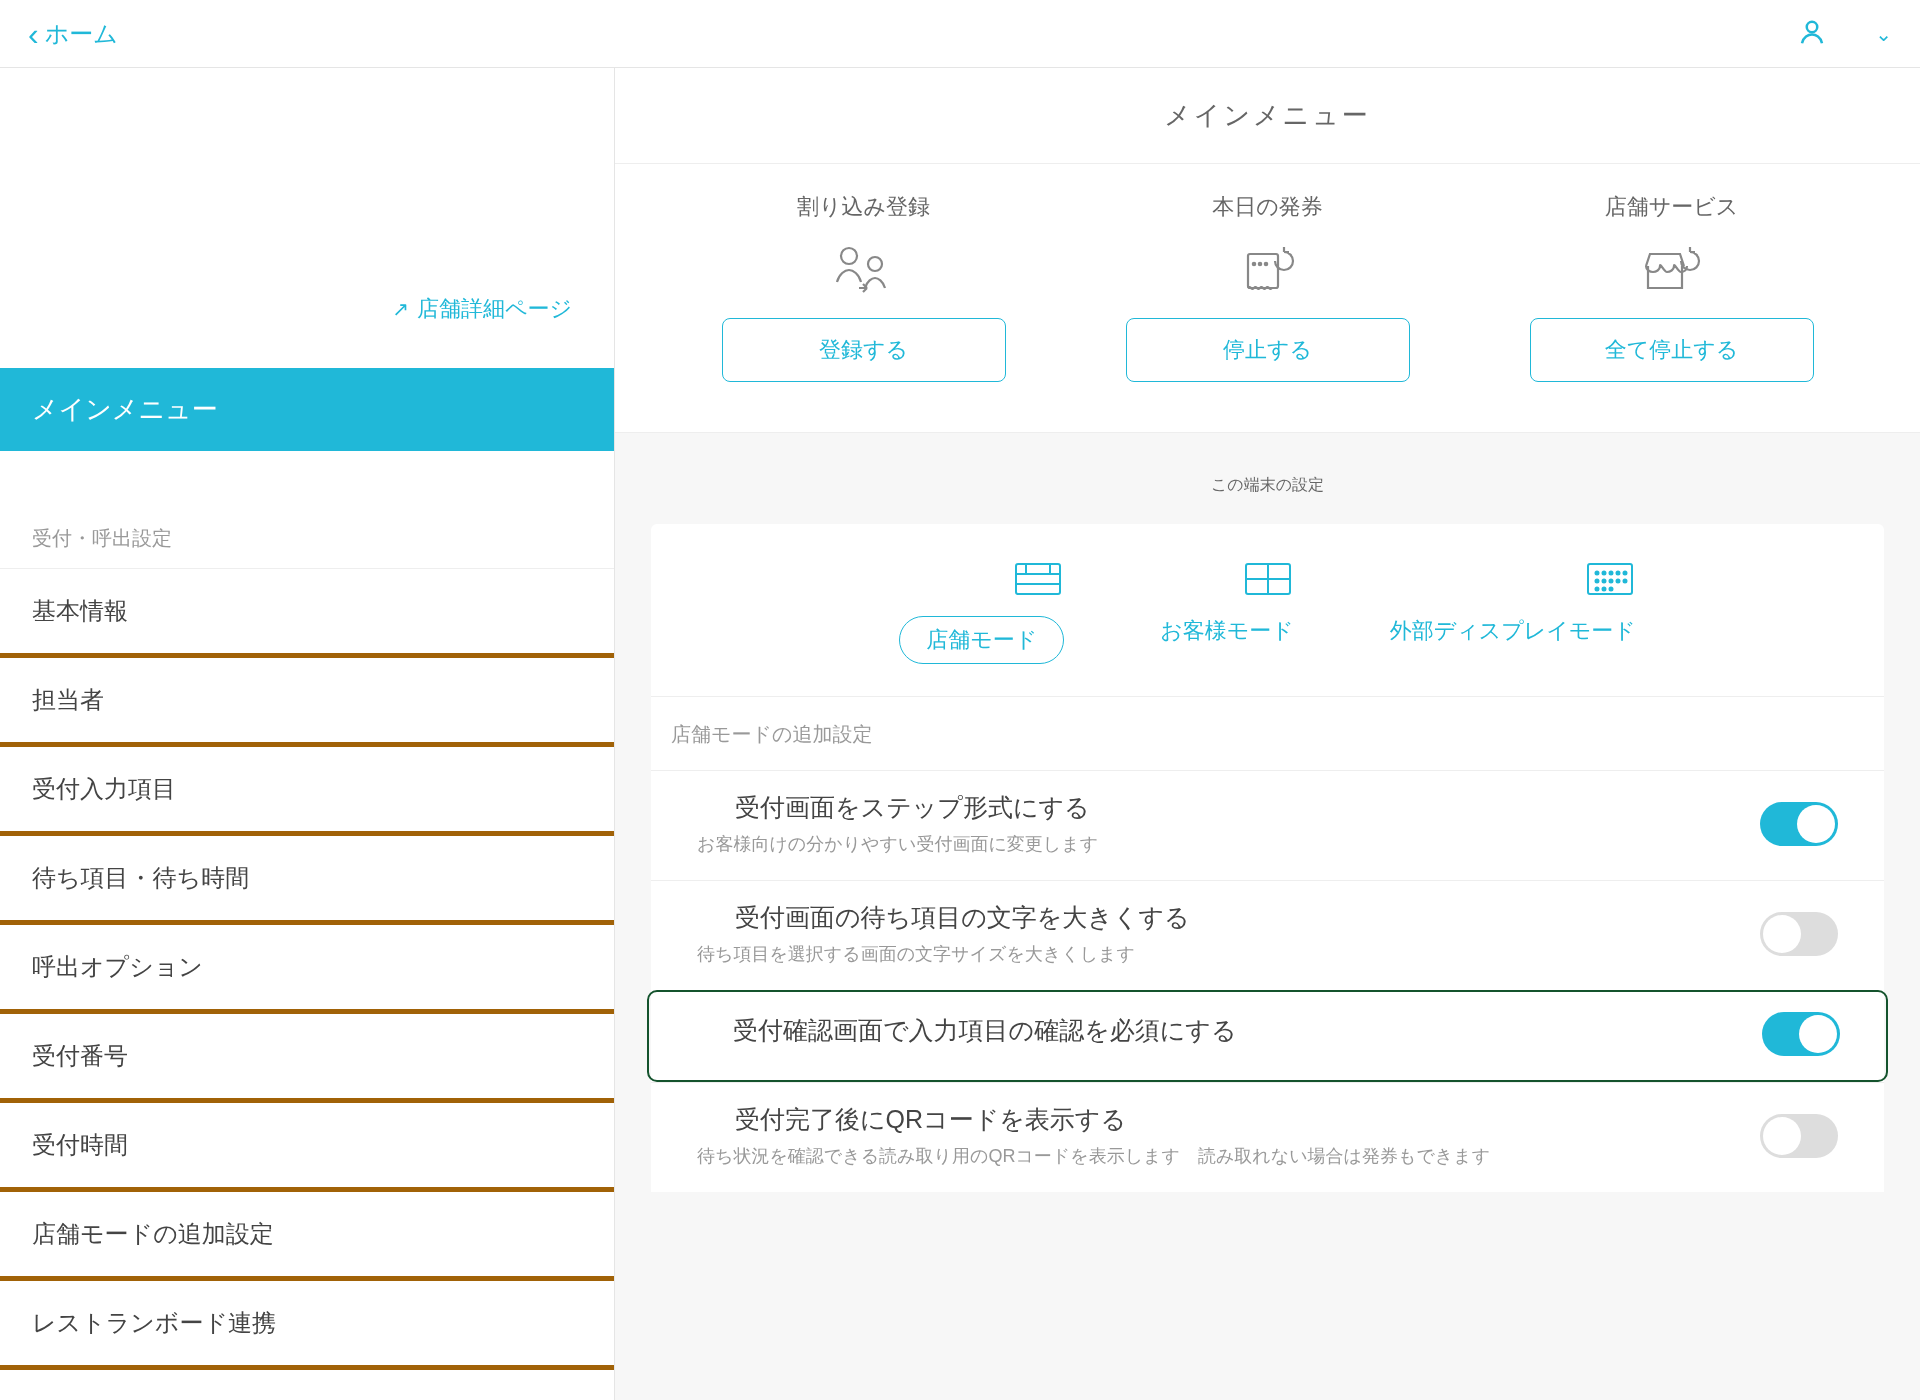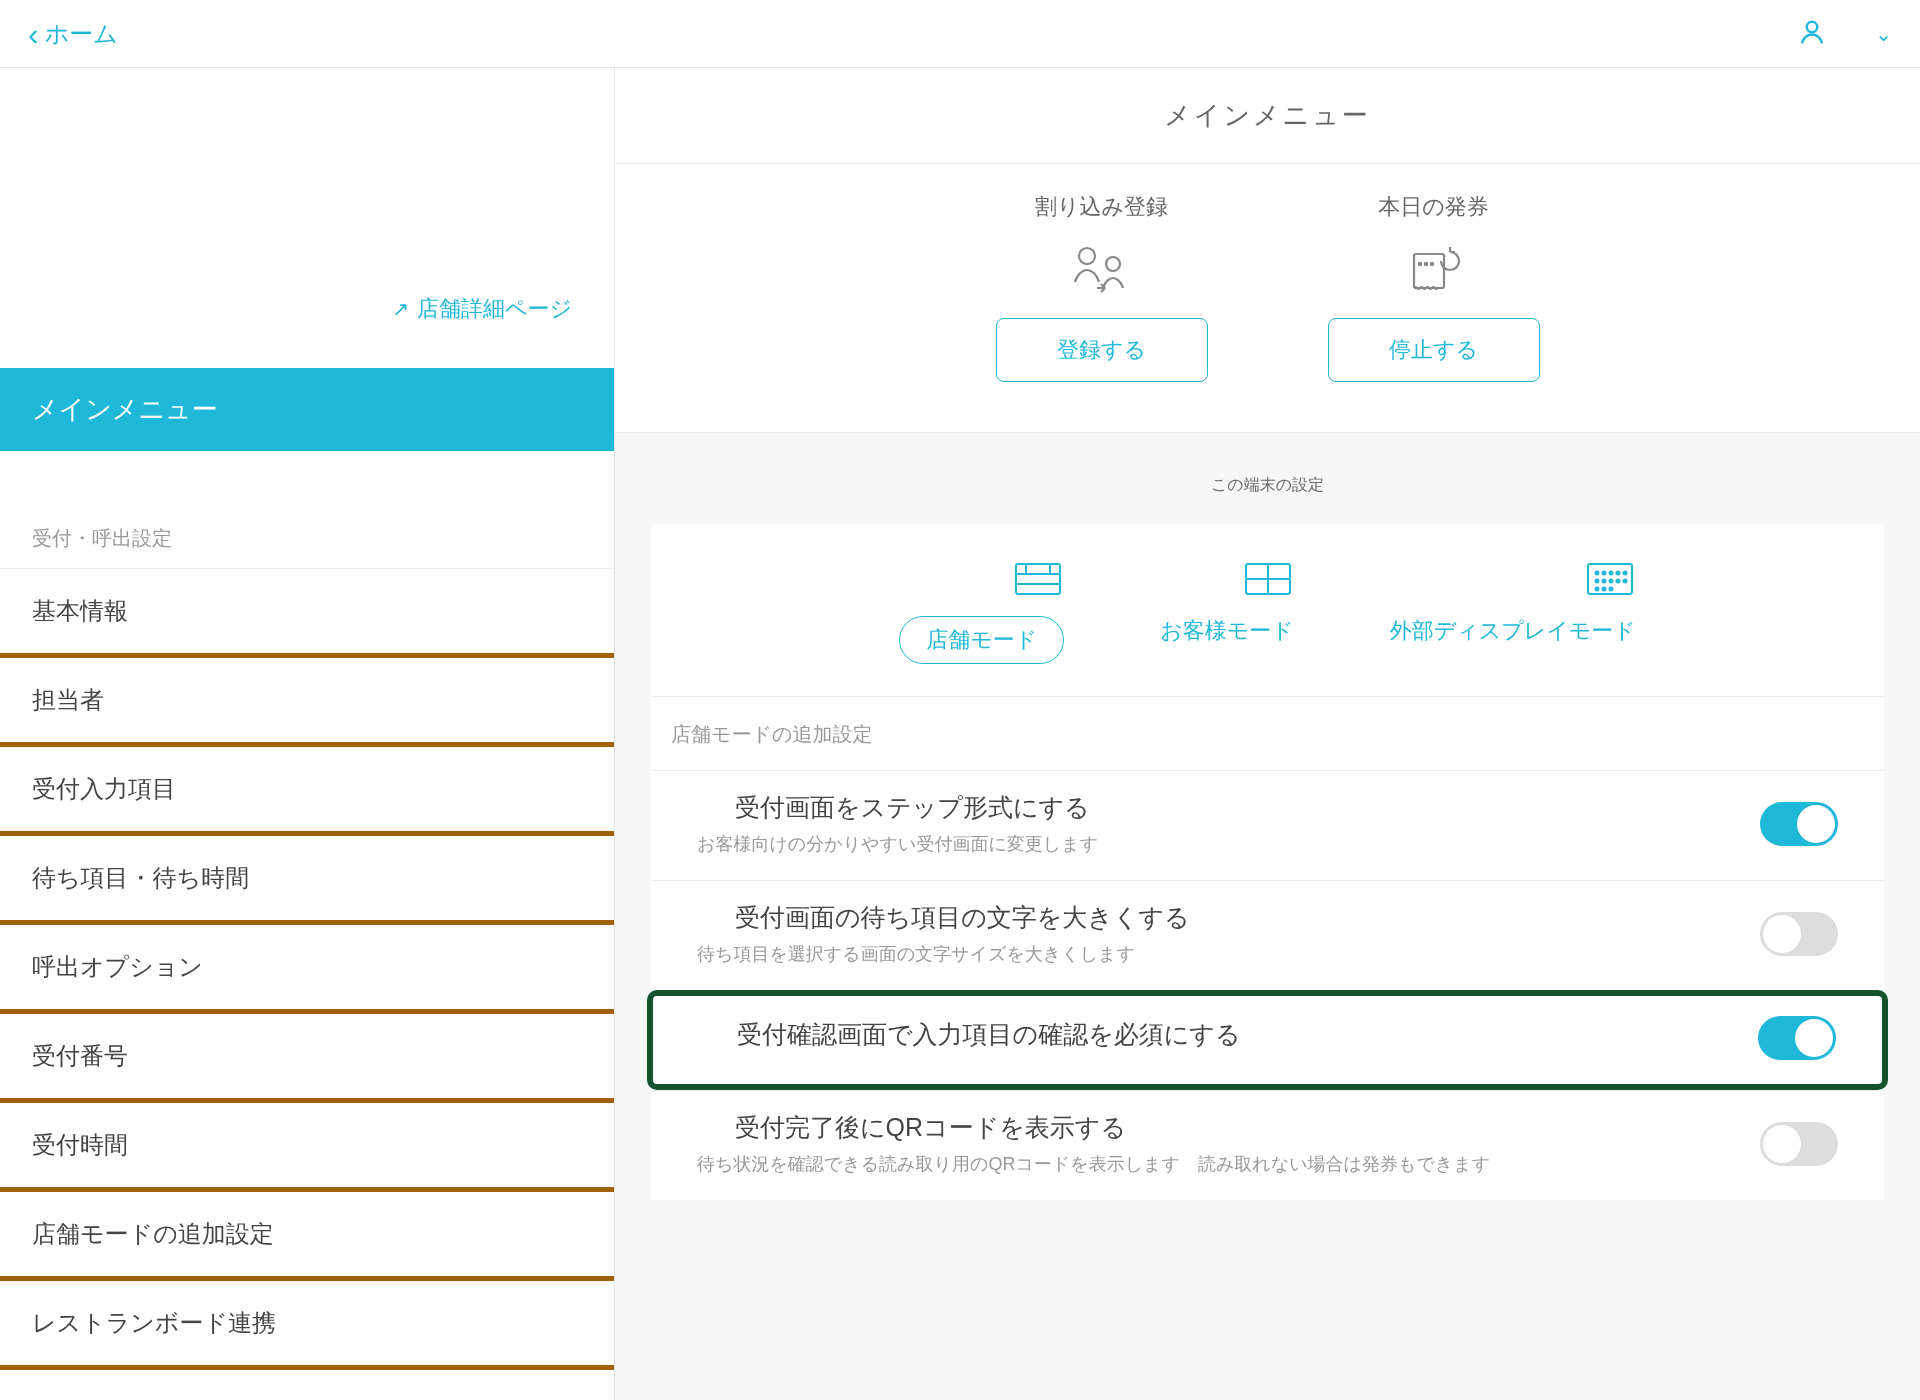--- a/index.html
+++ b/index.html
@@ -134,21 +134,21 @@
   justify-content: center;
 }
 .menu-card-icon svg { stroke: #888; fill: none; stroke-width: 2.2; }
 .menu-card-btn {
   border: 1px solid #20b8d8;
   color: #20b8d8;
   border-radius: 8px;
   background: #fff;
   font-size: 22px;
   padding: 16px 0;
-  width: 212px;
+  width: 284px;
   text-align: center;
   cursor: pointer;
 }
 
 .device-header {
   text-align: center;
   font-size: 16px;
   color: #666;
   padding: 42px 0 28px;
 }
@@ -192,21 +192,21 @@
   padding: 24px 20px 22px;
 }
 .setting-row {
   display: flex;
   align-items: center;
   justify-content: space-between;
   padding: 20px 46px 24px 46px;
   border-top: 1px solid #eee;
 }
 .setting-row.highlighted {
-  border: 6px solid #14532d;
+  border: 2px solid #14532d;
   border-radius: 10px;
   margin: 0 -4px;
 }
 .setting-text { flex: 1; }
 .setting-title {
   font-size: 25px;
   color: #444;
   margin-bottom: 8px;
   margin-left: 38px;
 }
@@ -303,20 +303,32 @@
               <rect x="10" y="10" width="30" height="34" rx="2"></rect>
               <path d="M10 44c2-3 4 3 6 0s4 3 6 0 4 3 6 0 4 3 6 0"></path>
               <circle cx="16" cy="20" r="1.2" fill="#888"></circle>
               <circle cx="22" cy="20" r="1.2" fill="#888"></circle>
               <circle cx="28" cy="20" r="1.2" fill="#888"></circle>
               <path d="M46 8a9 9 0 1 1-9 9m9-9v-5m0 5h5"></path>
             </svg>
           </div>
           <div class="menu-card-btn">停止する</div>
         </div>
+        <div class="menu-card">
+          <div class="menu-card-title">店舗サービス</div>
+          <div class="menu-card-icon">
+            <svg width="64" height="52" viewBox="0 0 64 52">
+              <path d="M8 22v22h34V22"></path>
+              <path d="M6 22l4-12h30l4 12"></path>
+              <path d="M6 22c0 4 4 6 7 6s7-2 7-6 4 6 7 6 7-2 7-6 4 6 7 6 6-2 6-6"></path>
+              <path d="M50 8a9 9 0 1 1-9 9m9-9v-5m0 5h5"></path>
+            </svg>
+          </div>
+          <div class="menu-card-btn">全て停止する</div>
+        </div>
       </div>
 
     <div class="device-header">この端末の設定</div>
 
     <div class="mode-box">
       <div class="mode-tabs" id="mode-tabs">
           <div class="mode-tab active">
             <div class="mode-tab-icon"><svg width="52" height="38" viewBox="0 0 52 38">
                 <rect x="4" y="4" width="44" height="30" rx="2"></rect>
                 <line x1="4" y1="14" x2="48" y2="14"></line>

